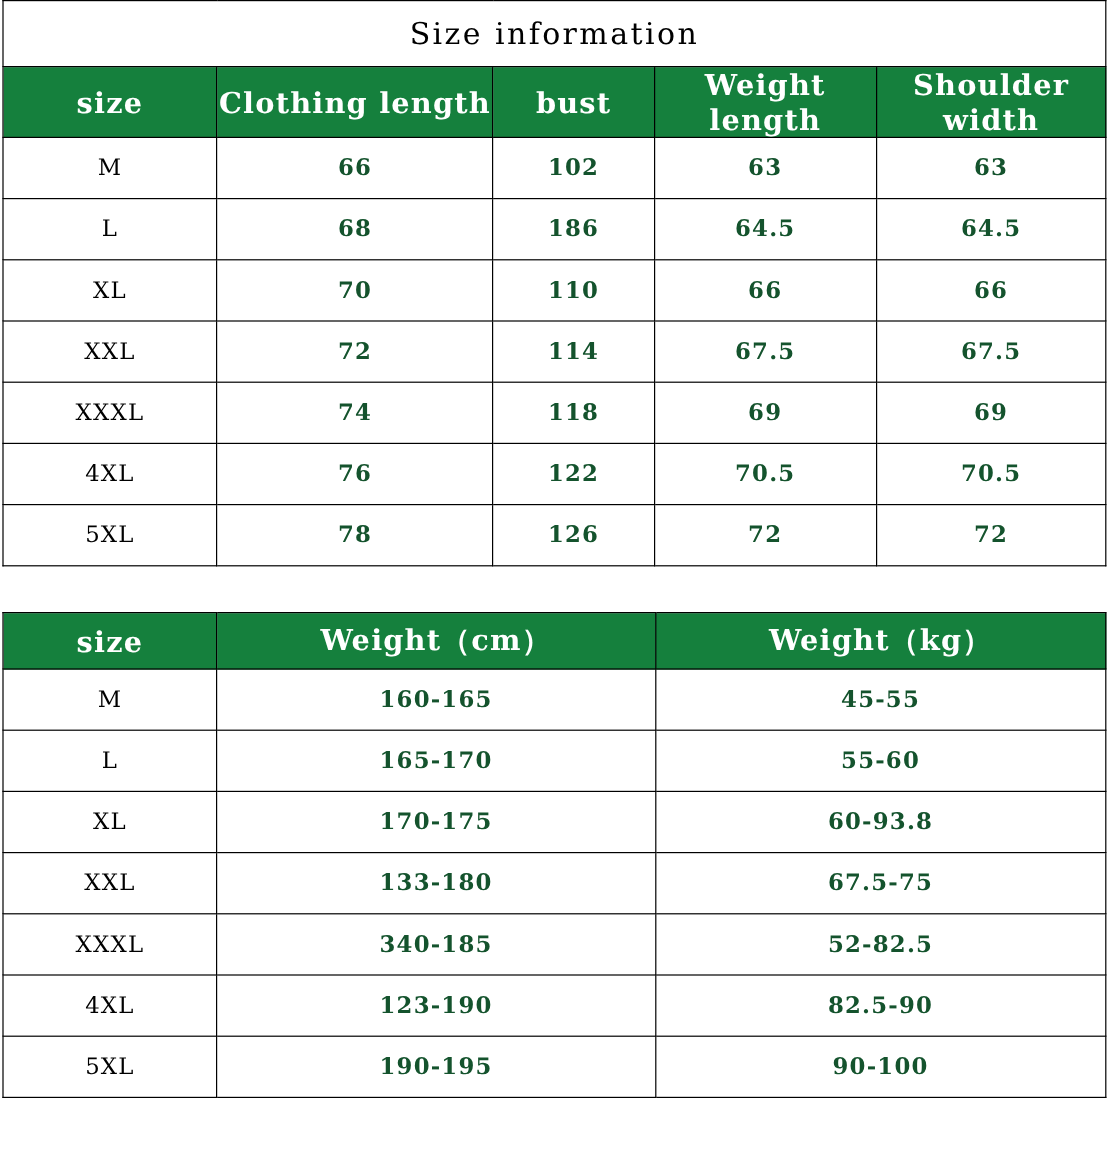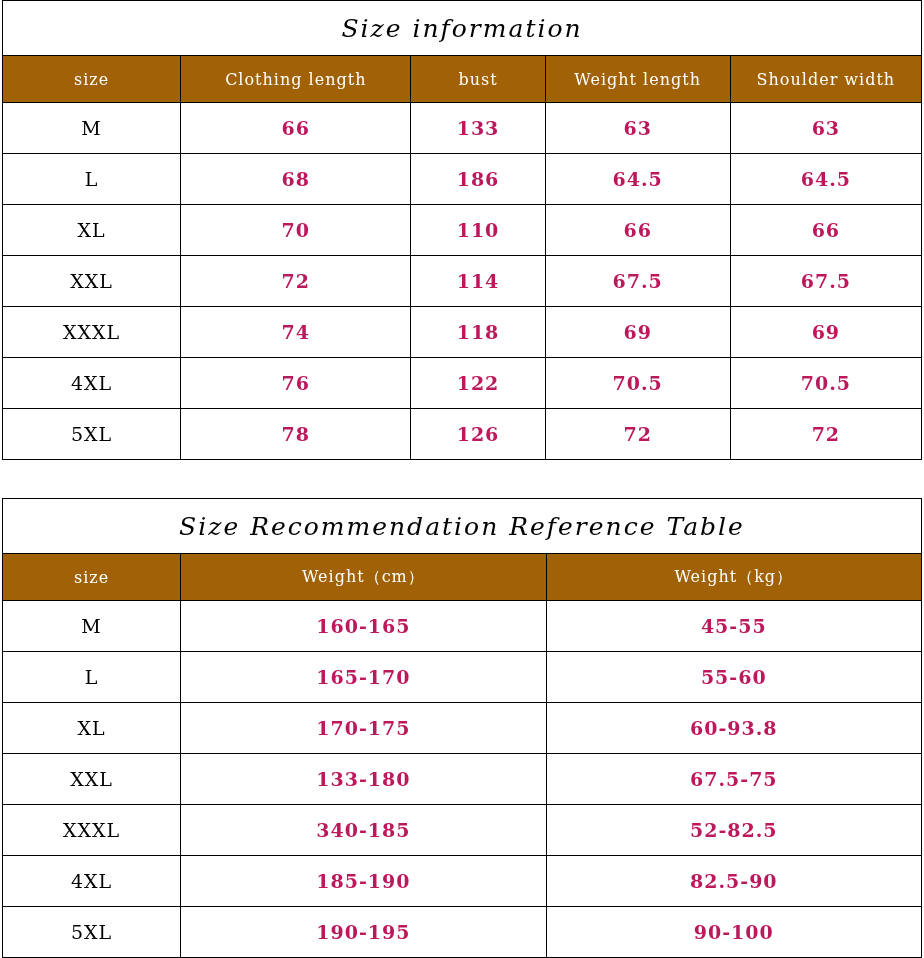--- a/index.html
+++ b/index.html
@@ -34,41 +34,40 @@
     vertical-align: middle;
     padding: 0;
   }
   .title-cell {
     font-size: 25px;
     letter-spacing: 2px;
     height: 54px;
     background: #ffffff;
     color: #000000;
     font-weight: normal;
-    font-style: italic;
   }
   .head-row th {
-    background: #a16207;
+    background: #15803d;
     color: #ffffff;
     height: 46px;
-    font-size: 16px;
+    font-size: 24px;
     letter-spacing: 1px;
-    font-weight: normal;
+    font-weight: bold;
     border: 1px solid #000000;
   }
   .body-row td {
     height: 50px;
     font-size: 19px;
     letter-spacing: 1px;
   }
   .sizecol {
     color: #000000;
   }
   .valcol {
-    color: #be185d;
+    color: #14532d;
     font-weight: bold;
   }
   .gap {
     height: 38px;
   }
 </style>
 </head>
 <body>
 
 <div class="sheet">
@@ -89,21 +88,21 @@
         <th>size</th>
         <th>Clothing length</th>
         <th>bust</th>
         <th>Weight length</th>
         <th>Shoulder width</th>
       </tr>
 
       <tr class="body-row">
         <td class="sizecol">M</td>
         <td class="valcol">66</td>
-        <td class="valcol">133</td>
+        <td class="valcol">102</td>
         <td class="valcol">63</td>
         <td class="valcol">63</td>
       </tr>
       <tr class="body-row">
         <td class="sizecol">L</td>
         <td class="valcol">68</td>
         <td class="valcol">186</td>
         <td class="valcol">64.5</td>
         <td class="valcol">64.5</td>
       </tr>
@@ -147,23 +146,20 @@
 
   <div class="gap"></div>
 
   <table class="size-table">
     <colgroup>
       <col style="width:178px">
       <col style="width:365px">
       <col style="width:375px">
     </colgroup>
     <tbody>
-      <tr>
-        <td class="title-cell" colspan="3">Size Recommendation Reference Table</td>
-      </tr>
       <tr class="head-row">
         <th>size</th>
         <th>Weight（cm）</th>
         <th>Weight（kg）</th>
       </tr>
 
       <tr class="body-row">
         <td class="sizecol">M</td>
         <td class="valcol">160-165</td>
         <td class="valcol">45-55</td>
@@ -183,21 +179,21 @@
         <td class="valcol">133-180</td>
         <td class="valcol">67.5-75</td>
       </tr>
       <tr class="body-row">
         <td class="sizecol">XXXL</td>
         <td class="valcol">340-185</td>
         <td class="valcol">52-82.5</td>
       </tr>
       <tr class="body-row">
         <td class="sizecol">4XL</td>
-        <td class="valcol">185-190</td>
+        <td class="valcol">123-190</td>
         <td class="valcol">82.5-90</td>
       </tr>
       <tr class="body-row">
         <td class="sizecol">5XL</td>
         <td class="valcol">190-195</td>
         <td class="valcol">90-100</td>
       </tr>
     </tbody>
   </table>
 

